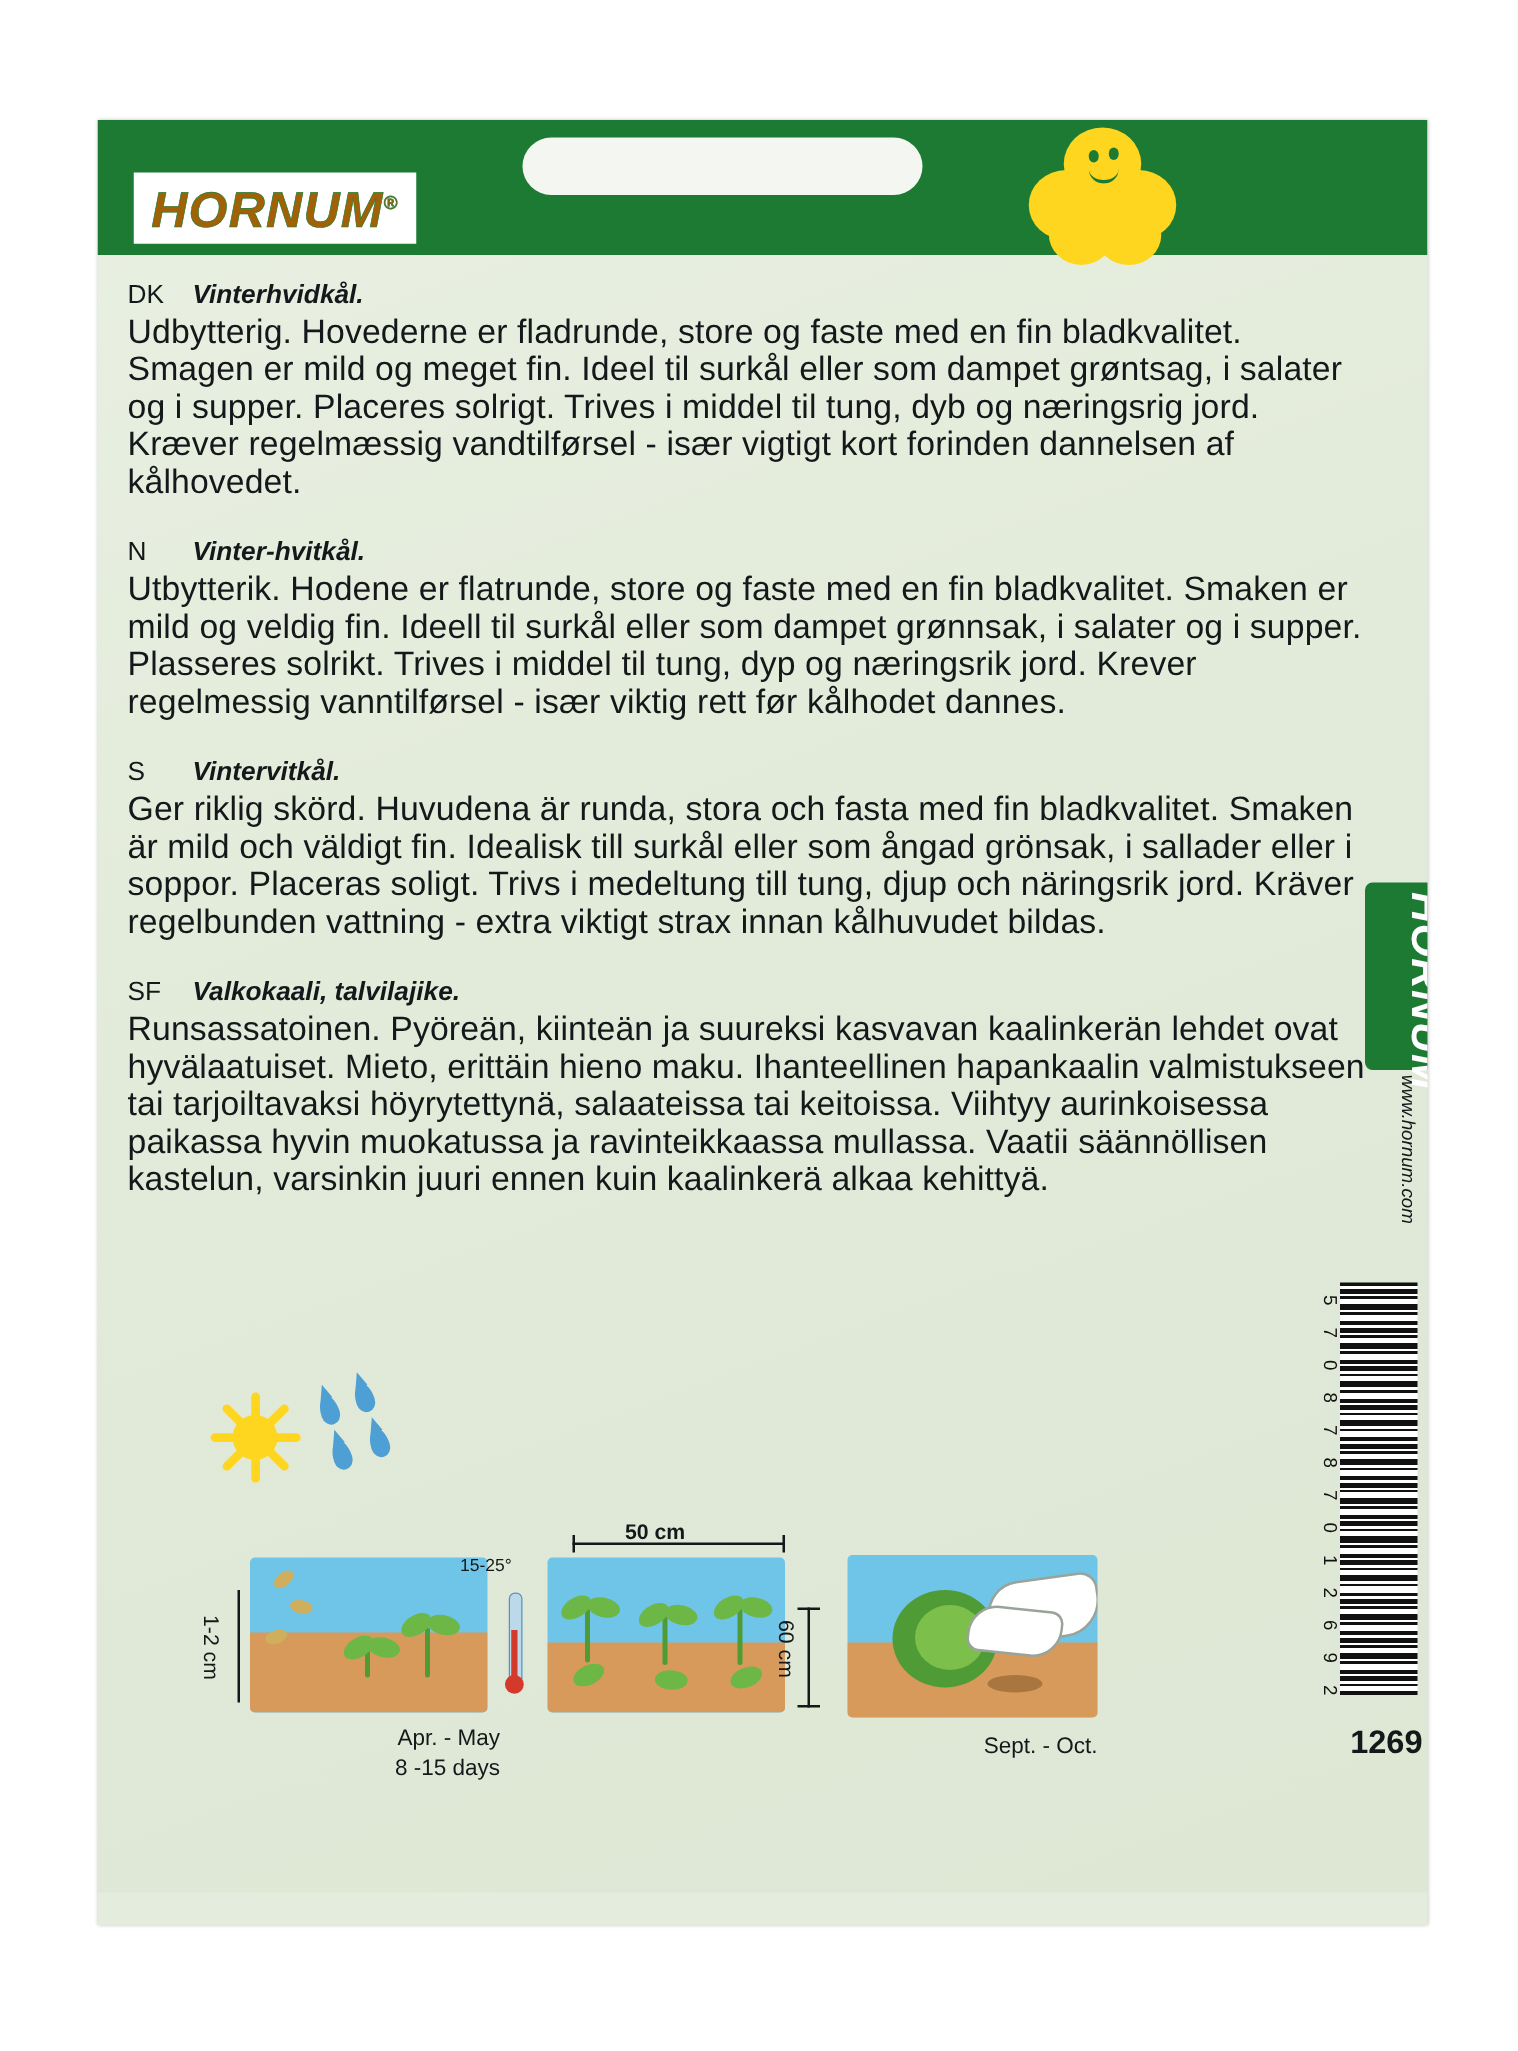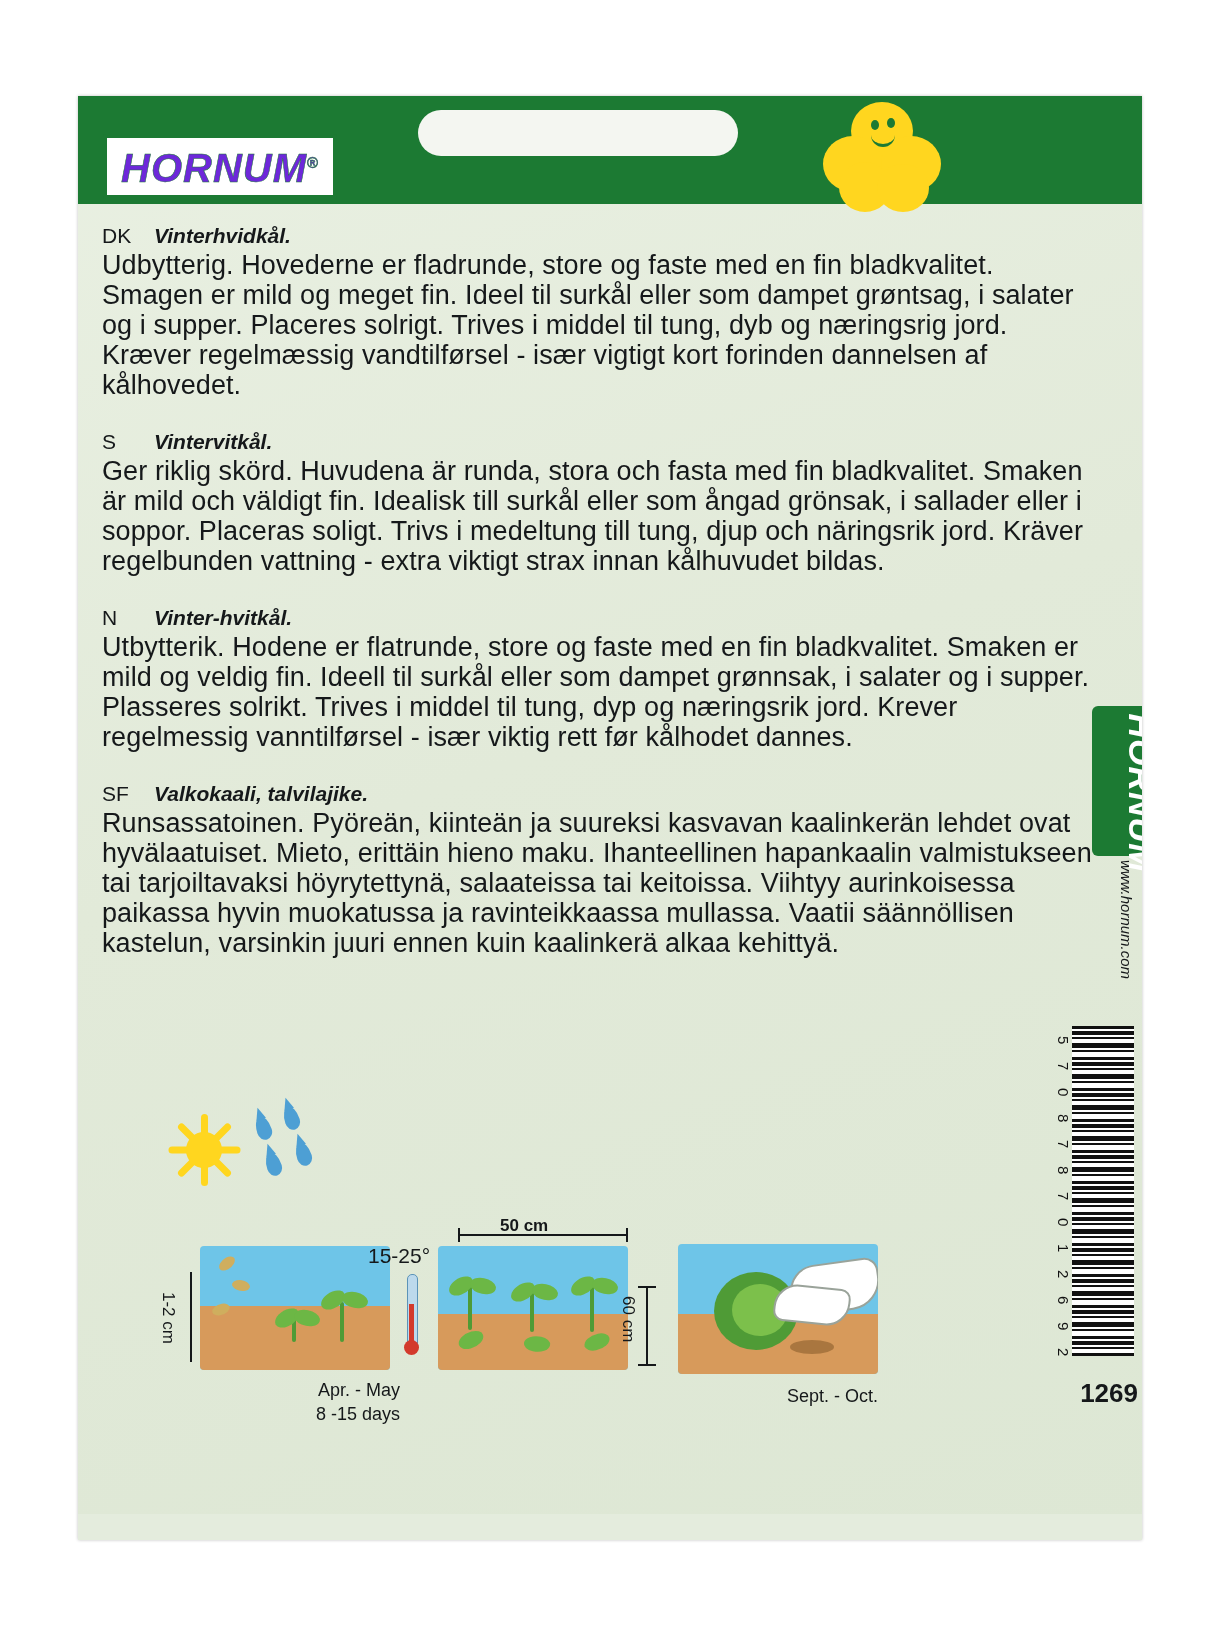--- a/index.html
+++ b/index.html
@@ -83,21 +83,21 @@
     border: 4px solid #1c7a33;
     padding: 4px 14px 6px 14px;
     border-radius: 3px;
   }
   .logo .word {
     font-family: "Liberation Sans", sans-serif;
     font-weight: bold;
     font-style: italic;
     font-size: 40px;
     letter-spacing: 1px;
-    color: #6d28d9;
+    color: #a16207;
     line-height: 42px;
     -webkit-text-stroke: 0.5px #1c7a33;
   }
   .logo .reg {
     font-size: 15px;
     vertical-align: super;
     font-style: normal;
     font-weight: bold;
   }
   
@@ -371,30 +371,30 @@
 
     <div class="lang-block">
       <div class="lang-head">
         <span class="lang-code">DK</span><span class="lang-name">Vinterhvidkål.</span>
       </div>
       <div class="lang-body">Udbytterig. Hovederne er fladrunde, store og faste med en fin bladkvalitet. Smagen er mild og meget fin. Ideel til surkål eller som dampet grøntsag, i salater og i supper. Placeres solrigt. Trives i middel til tung, dyb og næringsrig jord. Kræver regelmæssig vandtilførsel - især vigtigt kort forinden dannelsen af kålhovedet.</div>
     </div>
 
     <div class="lang-block">
       <div class="lang-head">
+        <span class="lang-code">N</span><span class="lang-name">Vinter-hvitkål.</span>
+      </div>
+      <div class="lang-body">Utbytterik. Hodene er flatrunde, store og faste med en fin bladkvalitet. Smaken er mild og veldig fin. Ideell til surkål eller som dampet grønnsak, i salater og i supper. Plasseres solrikt. Trives i middel til tung, dyp og næringsrik jord. Krever regelmessig vanntilførsel - især viktig rett før kålhodet dannes.</div>
+    </div>
+
+    <div class="lang-block">
+      <div class="lang-head">
         <span class="lang-code">S</span><span class="lang-name">Vintervitkål.</span>
       </div>
       <div class="lang-body">Ger riklig skörd. Huvudena är runda, stora och fasta med fin bladkvalitet. Smaken är mild och väldigt fin. Idealisk till surkål eller som ångad grönsak, i sallader eller i soppor. Placeras soligt. Trivs i medeltung till tung, djup och näringsrik jord. Kräver regelbunden vattning - extra viktigt strax innan kålhuvudet bildas.</div>
-    </div>
-
-    <div class="lang-block">
-      <div class="lang-head">
-        <span class="lang-code">N</span><span class="lang-name">Vinter-hvitkål.</span>
-      </div>
-      <div class="lang-body">Utbytterik. Hodene er flatrunde, store og faste med en fin bladkvalitet. Smaken er mild og veldig fin. Ideell til surkål eller som dampet grønnsak, i salater og i supper. Plasseres solrikt. Trives i middel til tung, dyp og næringsrik jord. Krever regelmessig vanntilførsel - især viktig rett før kålhodet dannes.</div>
     </div>
 
     <div class="lang-block">
       <div class="lang-head">
         <span class="lang-code">SF</span><span class="lang-name">Valkokaali, talvilajike.</span>
       </div>
       <div class="lang-body">Runsassatoinen. Pyöreän, kiinteän ja suureksi kasvavan kaalinkerän lehdet ovat hyvälaatuiset. Mieto, erittäin hieno maku.  Ihanteellinen hapankaalin valmistukseen tai tarjoiltavaksi höyrytettynä, salaateissa tai keitoissa. Viihtyy aurinkoisessa paikassa hyvin muokatussa ja ravinteikkaassa mullassa. Vaatii säännöllisen kastelun, varsinkin juuri ennen kuin kaalinkerä alkaa kehittyä.</div>
     </div>
 
   </div>
@@ -456,21 +456,21 @@
     </div>
 
     <div class="arrowline" style="left:52px; top:176px; width:2px; height:90px;"></div>
     <div class="dim-label" style="left:40px; top:196px; transform:rotate(90deg); transform-origin:left top; white-space:nowrap;">1-2 cm</div>
 
     <div class="thermo" style="left:266px; top:178px;">
       <div class="tube"></div>
       <div class="merc"></div>
       <div class="bulb"></div>
     </div>
-    <div class="dim-label" style="left:230px; top:148px; font-size:21px;">15-25°</div>
+    <div class="dim-label" style="left:230px; top:148px; font-size:14px;">15-25°</div>
 
     <div class="caption" style="left:52px; top:282px; width:210px;">
       <div>Apr. - May</div>
       <div>8 -15 days</div>
     </div>
 
     <div class="panel" style="left:300px; top:150px; width:190px; height:124px;">
       <div class="soil" style="height:56px;"></div>
       <div class="sprout-stem" style="left:30px; top:40px; height:44px;"></div>
       <div class="leaf" style="left:10px; top:32px; transform:rotate(-22deg);"></div>

